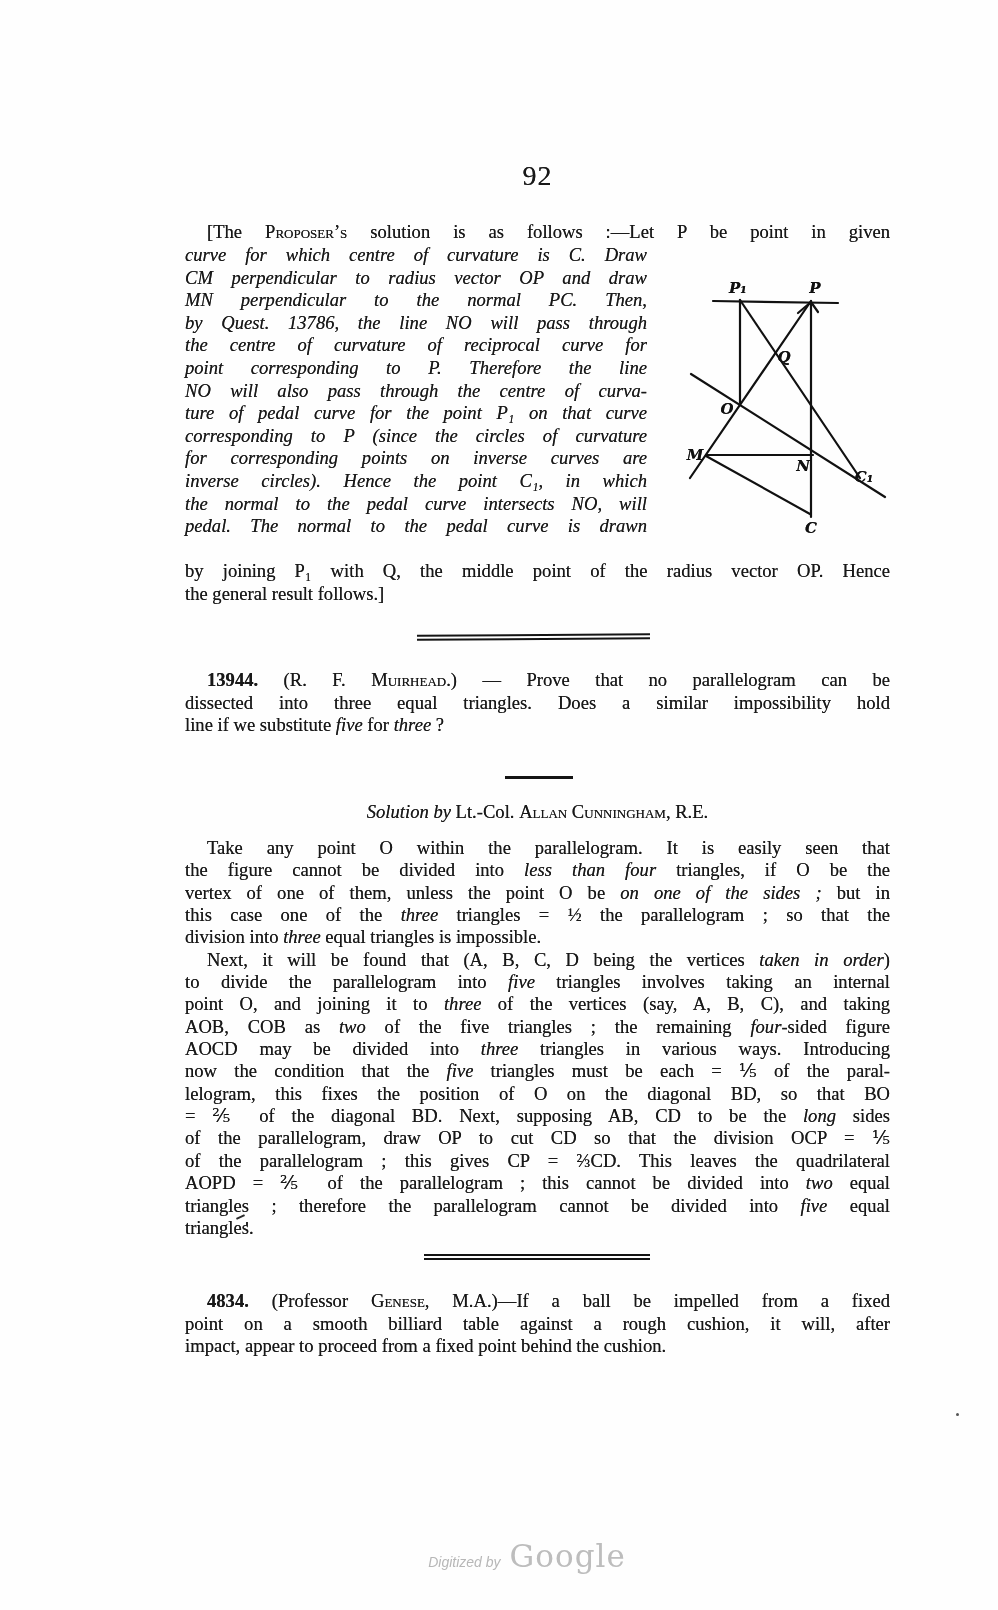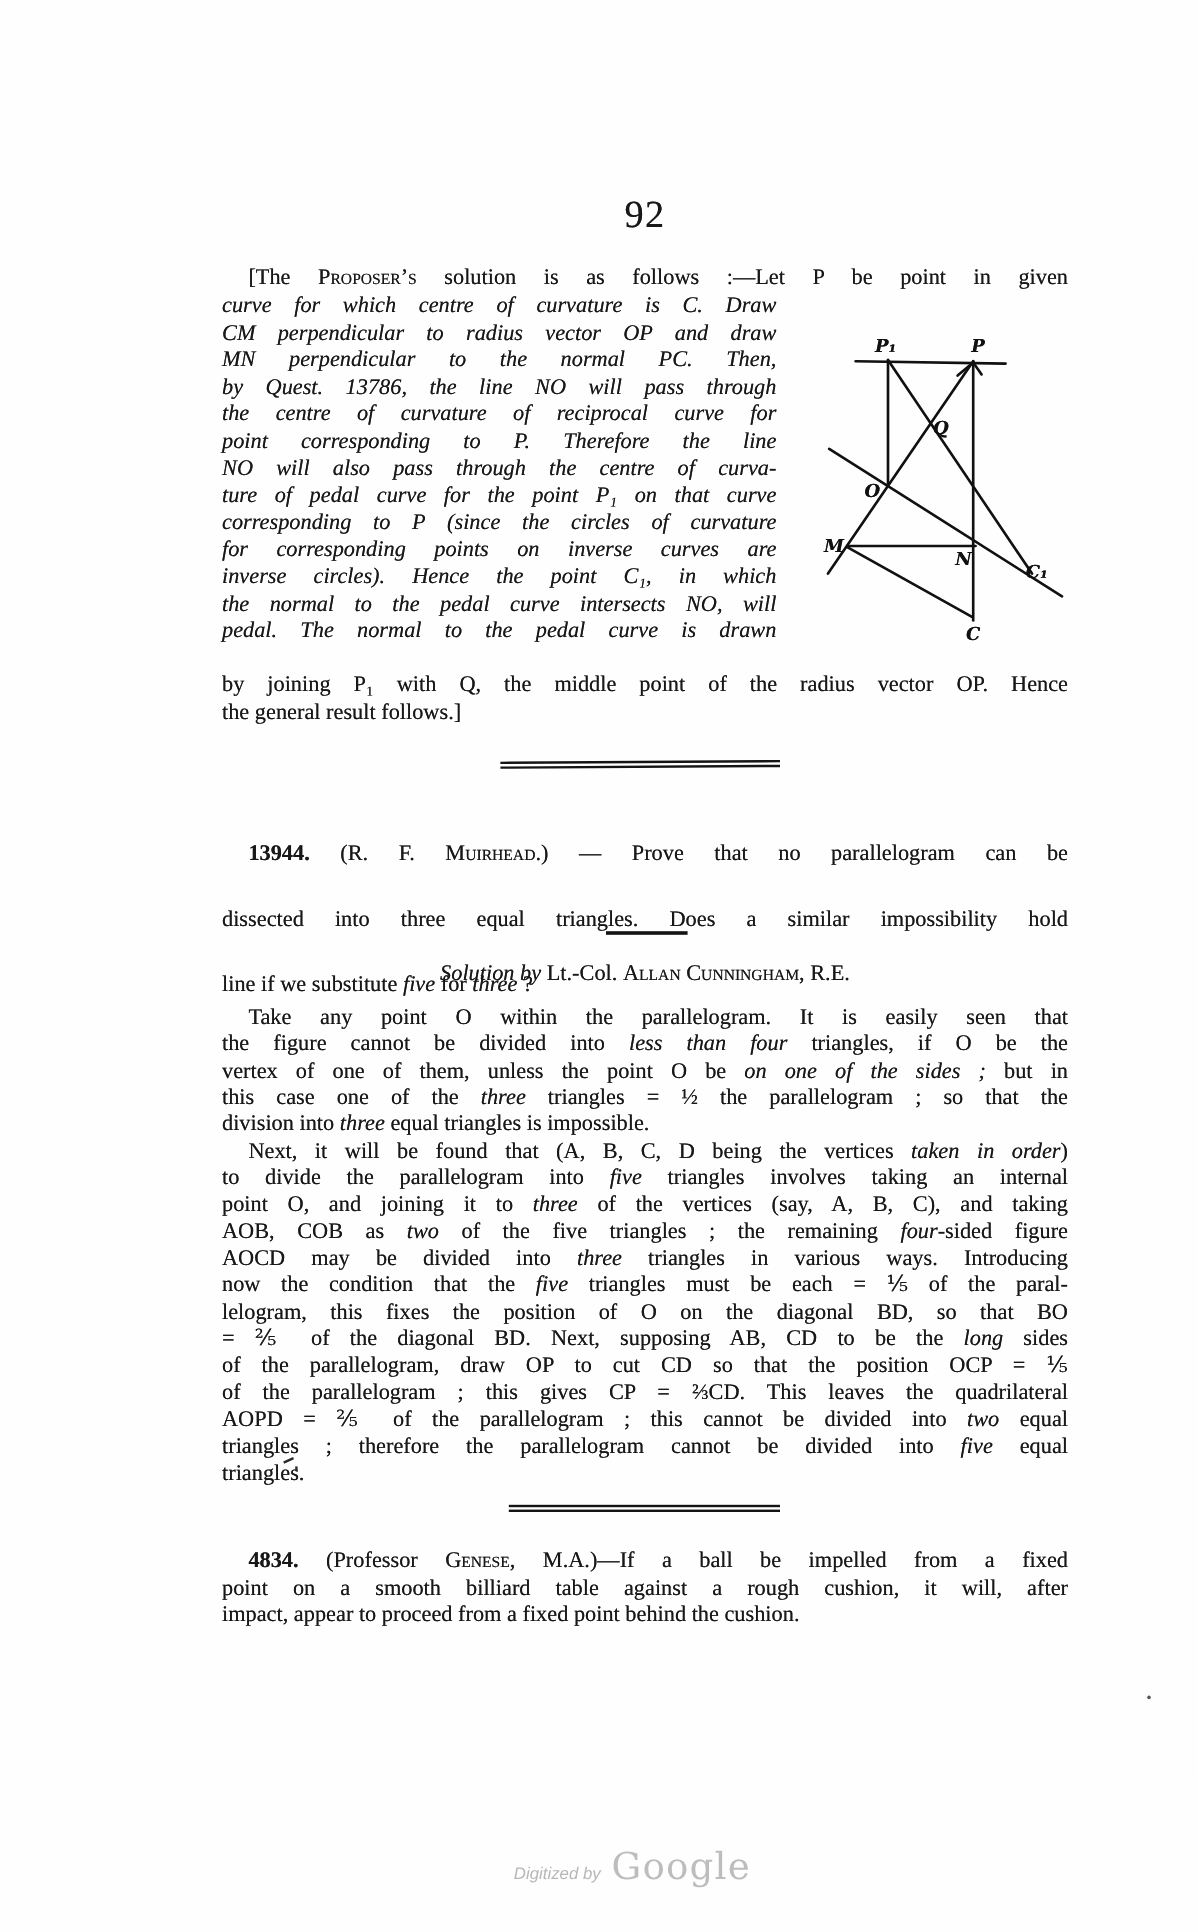--- a/index.html
+++ b/index.html
@@ -2,40 +2,40 @@
 <html><head>
 <meta charset="utf-8">
 <style>
   html,body{margin:0;padding:0;background:#ffffff;}
   .page{
     position:relative;width:998px;height:1610px;background:#fefefe;overflow:hidden;
     font-family:"Liberation Serif","DejaVu Serif",serif;color:#181818;
     text-shadow:0 0 .5px rgba(10,10,10,.75);
   }
   .abs{position:absolute;}
-  .page-number{left:185px;top:160px;width:705px;text-align:center;font-size:32px;letter-spacing:1px;}
+  .page-number{left:185px;top:160px;width:705px;text-align:center;font-size:28px;letter-spacing:1px;}
   .para{font-size:18.6px;line-height:22.6px;}
   .para .line{text-align:justify;text-align-last:justify;white-space:normal;}
   .para .line.end{text-align-last:left;}
   .para .line.center{text-align-last:center;}
   .para .line.ind{text-indent:22px;}
   .s-i{font-style:italic;}
   .s-b{font-weight:bold;}
   .s-sc{font-variant:small-caps;}
   #p1-top{left:185px;top:221px;width:705px;}
   #p1-narrow{left:185px;top:244px;width:462px;font-style:italic;}
   #p1-bottom{left:185px;top:560px;width:705px;}
   #figure{left:678px;top:272px;width:222px;height:274px;}
   .divider-double{height:2px;border-top:2px solid #141414;border-bottom:2px solid #141414;}
   #divider-1{left:417px;top:634px;width:233px;transform:rotate(-.35deg);}
   #divider-2{left:424px;top:1254px;width:226px;}
   .divider-short{height:3px;background:#141414;}
   #divider-3{left:505px;top:776px;width:68px;}
   #q13944{left:185px;top:669px;width:705px;}
-  #q13944 .line{line-height:22.5px;margin-top:32px;}
+  #q13944 .line{line-height:22.5px;}
   #sol-heading{left:185px;top:801px;width:705px;}
   #solution{left:185px;top:837px;width:705px;}
   #solution .line{line-height:22.35px;}
   #q4834{left:185px;top:1290px;width:705px;}
   #q4834 .line{line-height:22.5px;}
   .watermark{left:0;top:1538px;width:998px;display:flex;justify-content:center;align-items:baseline;gap:9px;transform:translateX(28px);}
   .wm-prefix{font-family:"Liberation Sans","DejaVu Sans",sans-serif;font-size:14px;color:#b7b7b7;text-shadow:none;font-style:italic;}
   .wm-logo{font-family:"DejaVu Serif","Liberation Serif",serif;font-size:31px;color:#bdbdbd;letter-spacing:1px;text-shadow:none;}
   .stray-a{left:236px;top:1216px;width:9px;height:2px;background:#2a2a2a;transform:rotate(-25deg);}
   .stray-b{left:246px;top:1222px;width:2px;height:4px;background:#2a2a2a;}
@@ -116,21 +116,21 @@
       <div class="line"><span>this case one of the </span><span class="s-i">three</span><span> triangles = ½ the parallelogram ; so that the</span></div>
       <div class="line end"><span>division into </span><span class="s-i">three</span><span> equal triangles is impossible.</span></div>
       <div class="line ind"><span>Next, it will be found that (A, B, C, D being the vertices </span><span class="s-i">taken in order</span><span>)</span></div>
       <div class="line"><span>to divide the parallelogram into </span><span class="s-i">five</span><span> triangles involves taking an internal</span></div>
       <div class="line"><span>point O, and joining it to </span><span class="s-i">three</span><span> of the vertices (say, A, B, C), and taking</span></div>
       <div class="line"><span>AOB, COB as </span><span class="s-i">two</span><span> of the five triangles ; the remaining </span><span class="s-i">four</span><span>-sided figure</span></div>
       <div class="line"><span>AOCD may be divided into </span><span class="s-i">three</span><span> triangles in various ways.  Introducing</span></div>
       <div class="line"><span>now the condition that the </span><span class="s-i">five</span><span> triangles must be each = ⅕ of the paral-</span></div>
       <div class="line"><span>lelogram, this fixes the position of O on the diagonal BD, so that BO</span></div>
       <div class="line"><span>= ⅖ of the diagonal BD.  Next, supposing AB, CD to be the </span><span class="s-i">long</span><span> sides</span></div>
-      <div class="line"><span>of the parallelogram, draw OP to cut CD so that the position OCP = ⅕</span></div>
+      <div class="line"><span>of the parallelogram, draw OP to cut CD so that the division OCP = ⅕</span></div>
       <div class="line"><span>of the parallelogram ; this gives CP = ⅔CD.  This leaves the quadrilateral</span></div>
       <div class="line"><span>AOPD = ⅖ of the parallelogram ; this cannot be divided into </span><span class="s-i">two</span><span> equal</span></div>
       <div class="line"><span>triangles ; therefore the parallelogram cannot be divided into </span><span class="s-i">five</span><span> equal</span></div>
       <div class="line end"><span>triangles.</span></div>
     </div>
 
   <div class="abs divider-double" id="divider-2"></div>
 
   <div class="abs para" id="q4834">
       <div class="line ind"><span class="s-b">4834.</span><span>  (Professor </span><span class="s-sc">Genese</span><span>, M.A.)—If a ball be impelled from a fixed</span></div>

